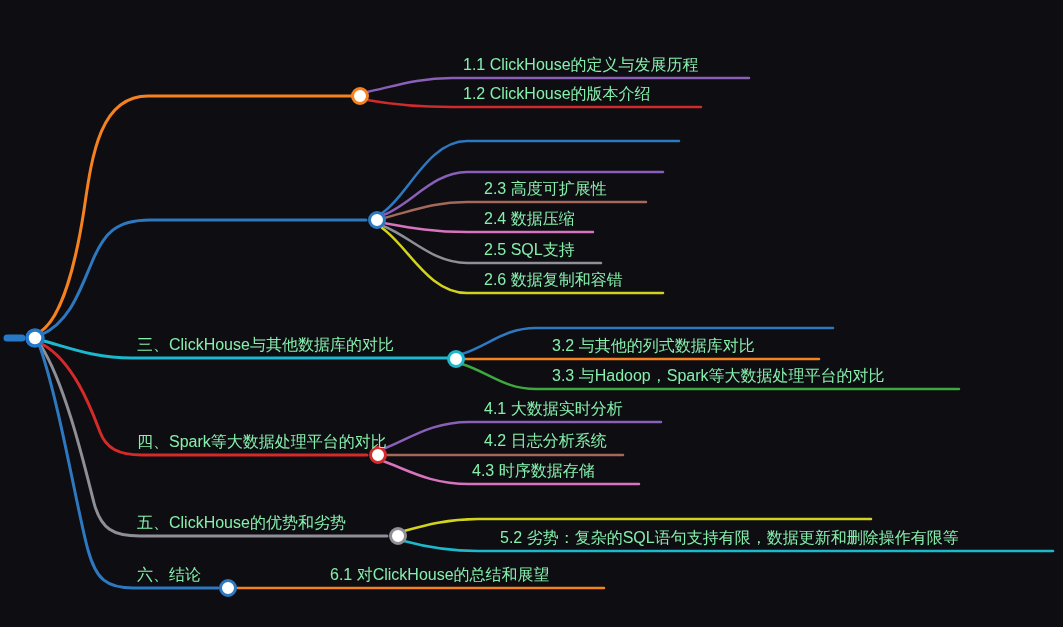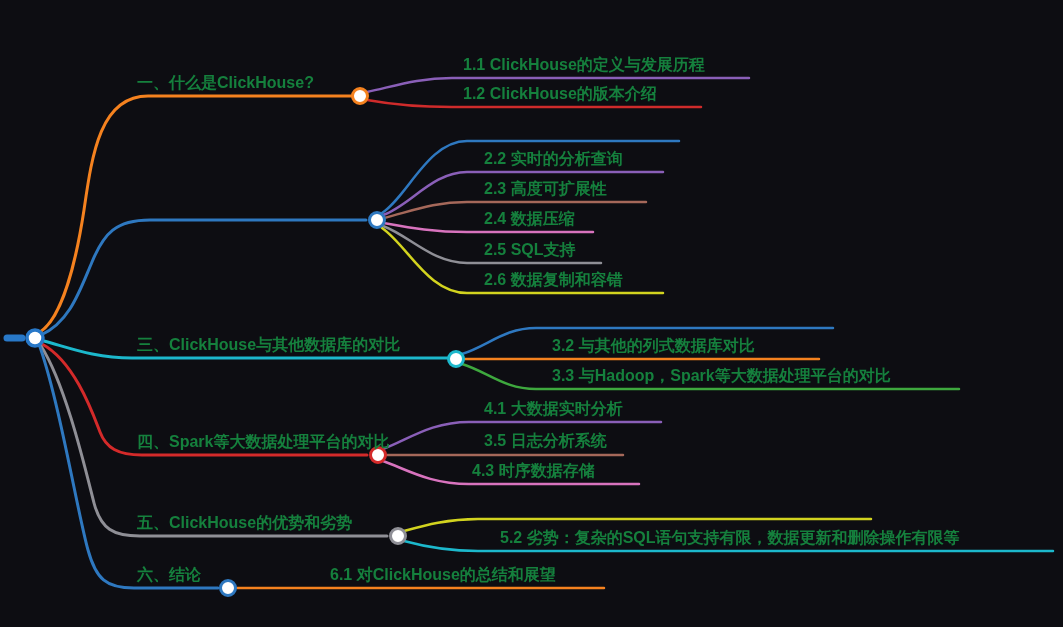--- a/index.html
+++ b/index.html
@@ -10,22 +10,22 @@
   }
   svg.links { position:absolute; left:0; top:0; width:1063px; height:627px; display:block; }
   svg.links path { fill:none; stroke-linecap:round; stroke-linejoin:round; }
   svg.links path.main { stroke-width:3; }
   svg.links path.sub  { stroke-width:2.5; }
   svg.links circle.node { fill:#ffffff; stroke-width:3; cursor:pointer; }
   svg.links circle.rootnode { fill:#ffffff; stroke-width:3.5; cursor:pointer; }
   svg.links path.stub { stroke-width:7; }
   .label {
     position:absolute; white-space:nowrap;
-    color:#15803d; font-size:16px; line-height:20px; height:20px;
-    cursor:pointer; user-select:none;font-weight:bold;
+    color:#86efac; font-size:16px; line-height:20px; height:20px;
+    cursor:pointer; user-select:none;
   }
 </style>
 </head>
 <body>
 
 <div class="stage">
 
   <svg class="links" viewBox="0 0 1063 627">
 
     <path class="stub" d="M7,338 L22,338" stroke="#2878c8"></path>
@@ -62,39 +62,37 @@
 
     <circle class="rootnode" cx="35" cy="338" r="8" stroke="#2878c8"></circle>
     <circle class="node" cx="360" cy="96" r="7.5" stroke="#f5821f"></circle>
     <circle class="node" cx="377" cy="220" r="7.5" stroke="#2e78c0"></circle>
     <circle class="node" cx="456" cy="359" r="7.5" stroke="#1cb8cc"></circle>
     <circle class="node" cx="378" cy="455" r="7.5" stroke="#d42a2a"></circle>
     <circle class="node" cx="398" cy="536" r="7.5" stroke="#8f8f96"></circle>
     <circle class="node" cx="228" cy="588" r="7.5" stroke="#2e78c0"></circle>
   </svg>
 
-  <div class="label" style="left:137px; top:73px">一、什么是ClickHouse?</div>
   <div class="label" style="left:137px; top:335px">三、ClickHouse与其他数据库的对比</div>
   <div class="label" style="left:137px; top:432px">四、Spark等大数据处理平台的对比</div>
   <div class="label" style="left:137px; top:513px">五、ClickHouse的优势和劣势</div>
   <div class="label" style="left:137px; top:565px">六、结论</div>
 
   <div class="label" style="left:463px; top:55px">1.1 ClickHouse的定义与发展历程</div>
   <div class="label" style="left:463px; top:84px">1.2 ClickHouse的版本介绍</div>
 
-  <div class="label" style="left:484px; top:149px">2.2 实时的分析查询</div>
   <div class="label" style="left:484px; top:179px">2.3 高度可扩展性</div>
   <div class="label" style="left:484px; top:209px">2.4 数据压缩</div>
   <div class="label" style="left:484px; top:240px">2.5 SQL支持</div>
   <div class="label" style="left:484px; top:270px">2.6 数据复制和容错</div>
 
   <div class="label" style="left:552px; top:336px">3.2 与其他的列式数据库对比</div>
   <div class="label" style="left:552px; top:366px">3.3 与Hadoop，Spark等大数据处理平台的对比</div>
 
   <div class="label" style="left:484px; top:399px">4.1 大数据实时分析</div>
-  <div class="label" style="left:484px; top:431px">3.5 日志分析系统</div>
+  <div class="label" style="left:484px; top:431px">4.2 日志分析系统</div>
   <div class="label" style="left:472px; top:461px">4.3 时序数据存储</div>
 
   <div class="label" style="left:500px; top:528px">5.2 劣势：复杂的SQL语句支持有限，数据更新和删除操作有限等</div>
 
   <div class="label" style="left:330px; top:565px">6.1 对ClickHouse的总结和展望</div>
 
 </div>
 
 </body></html>

